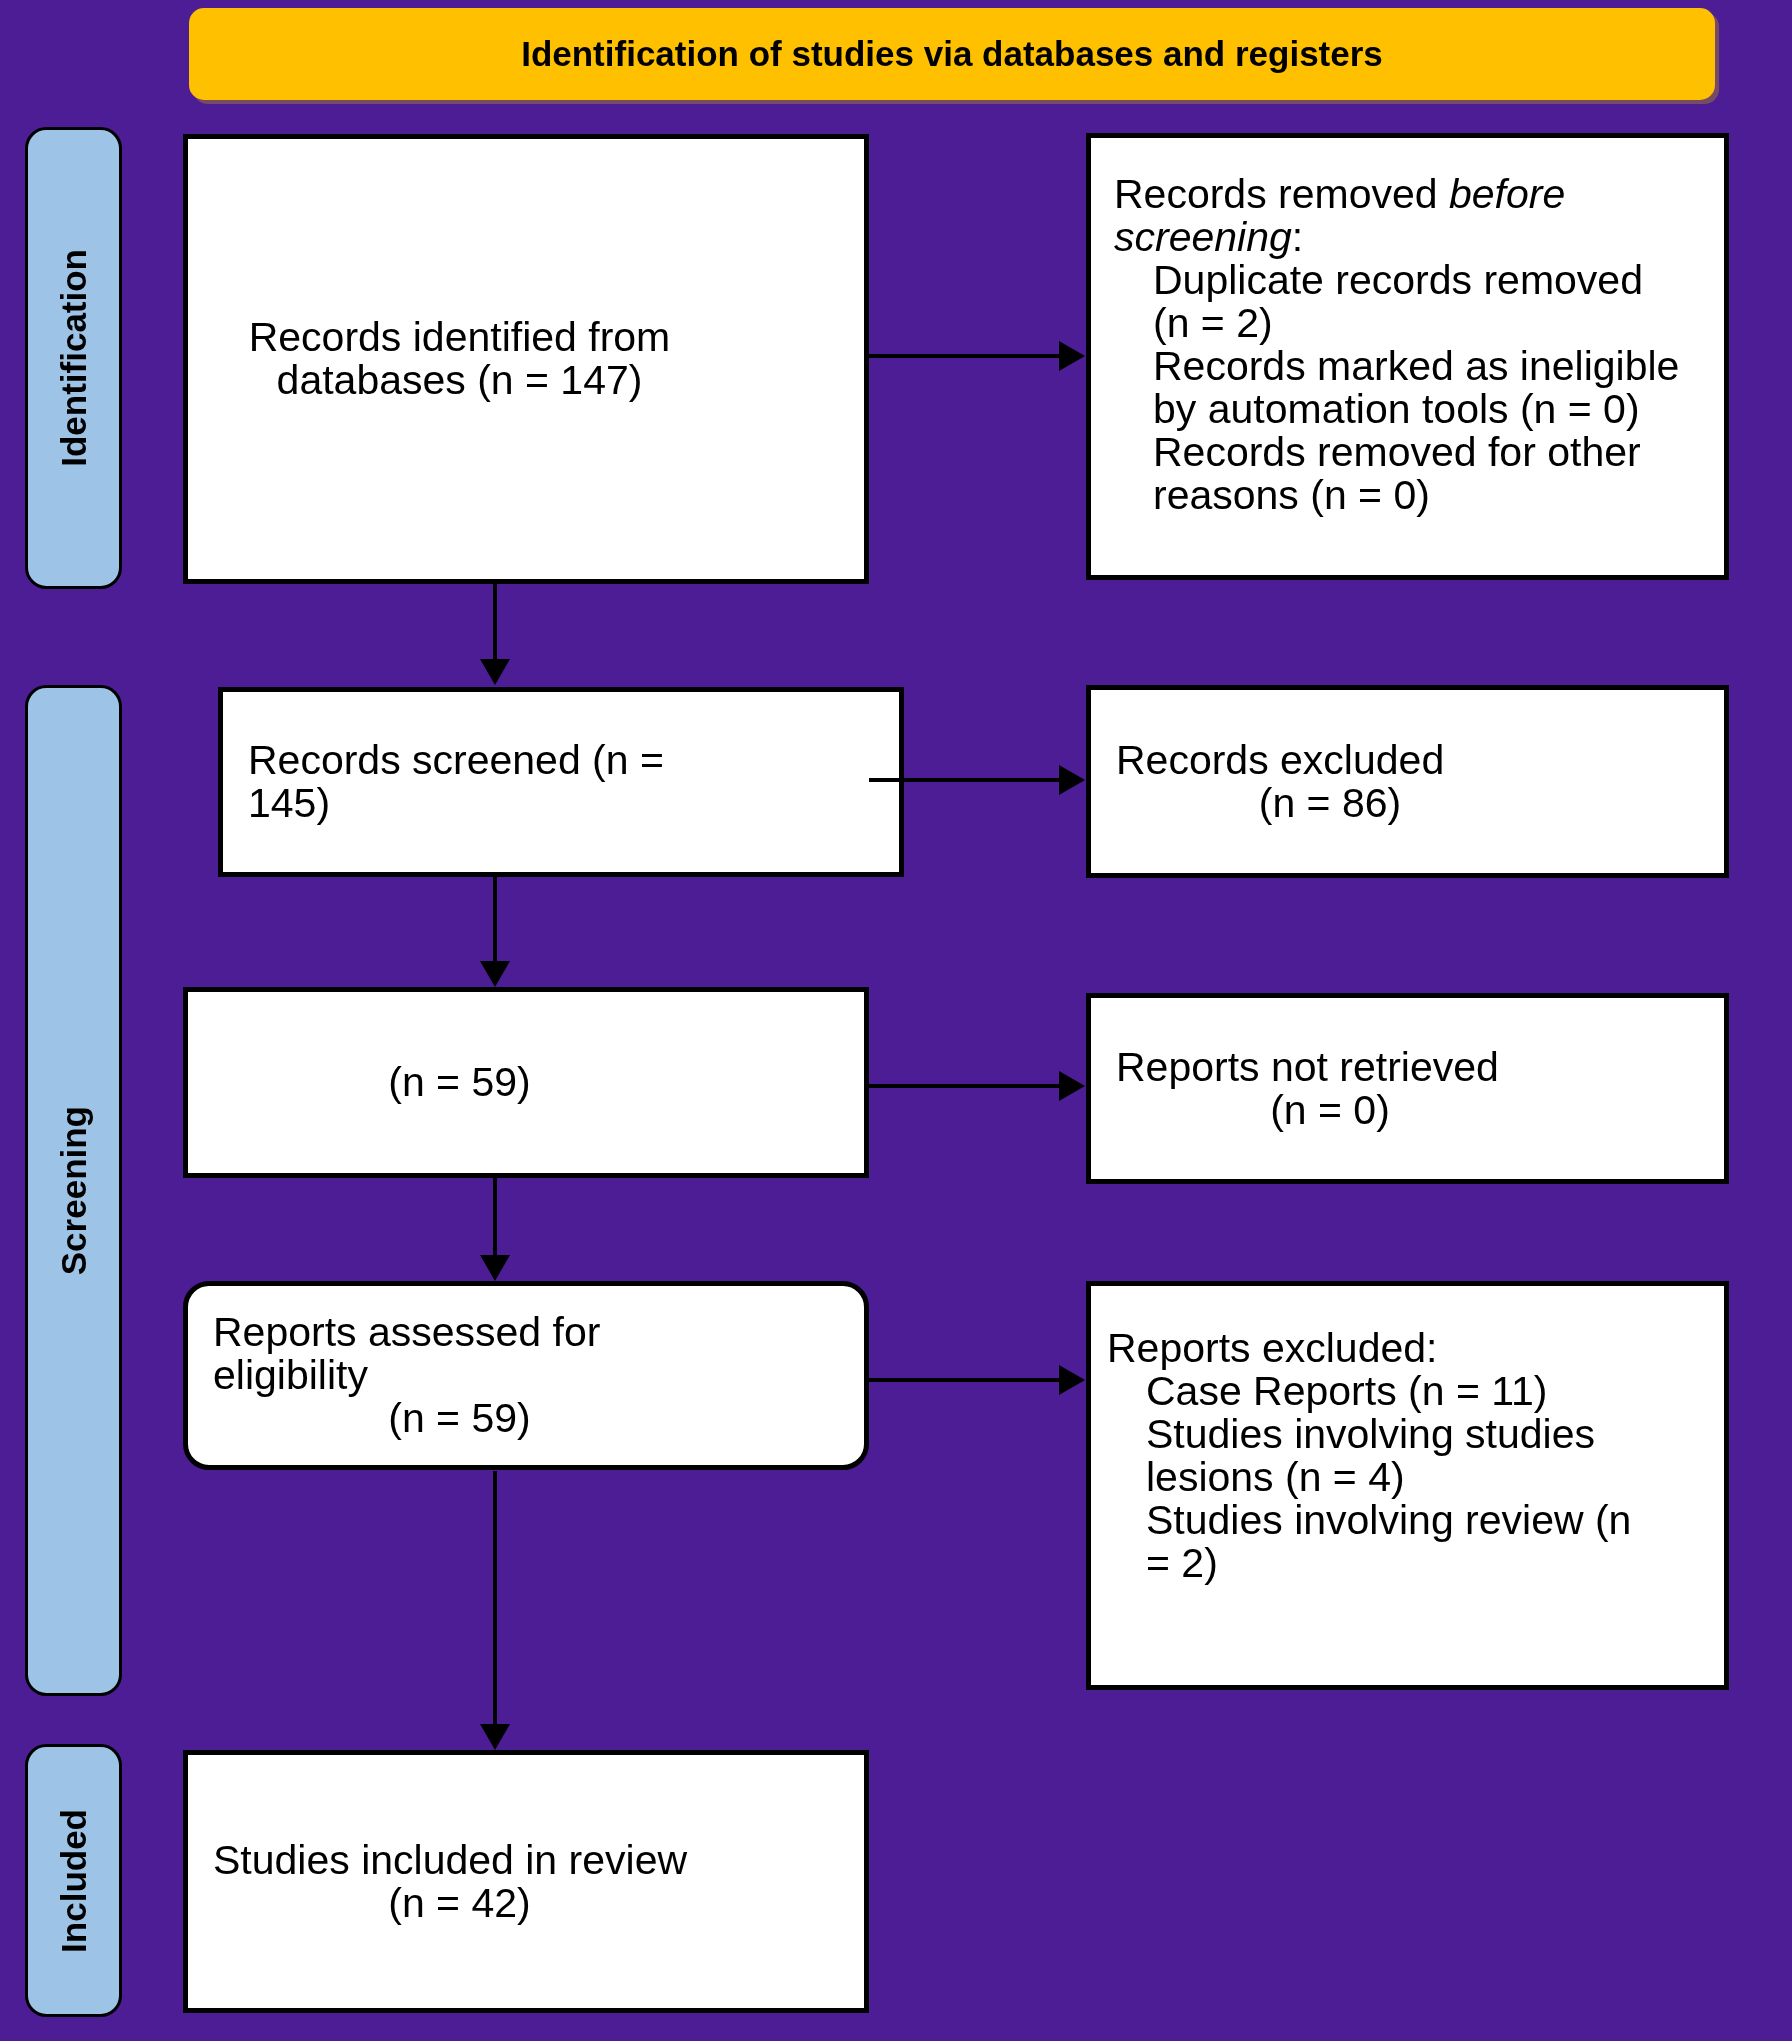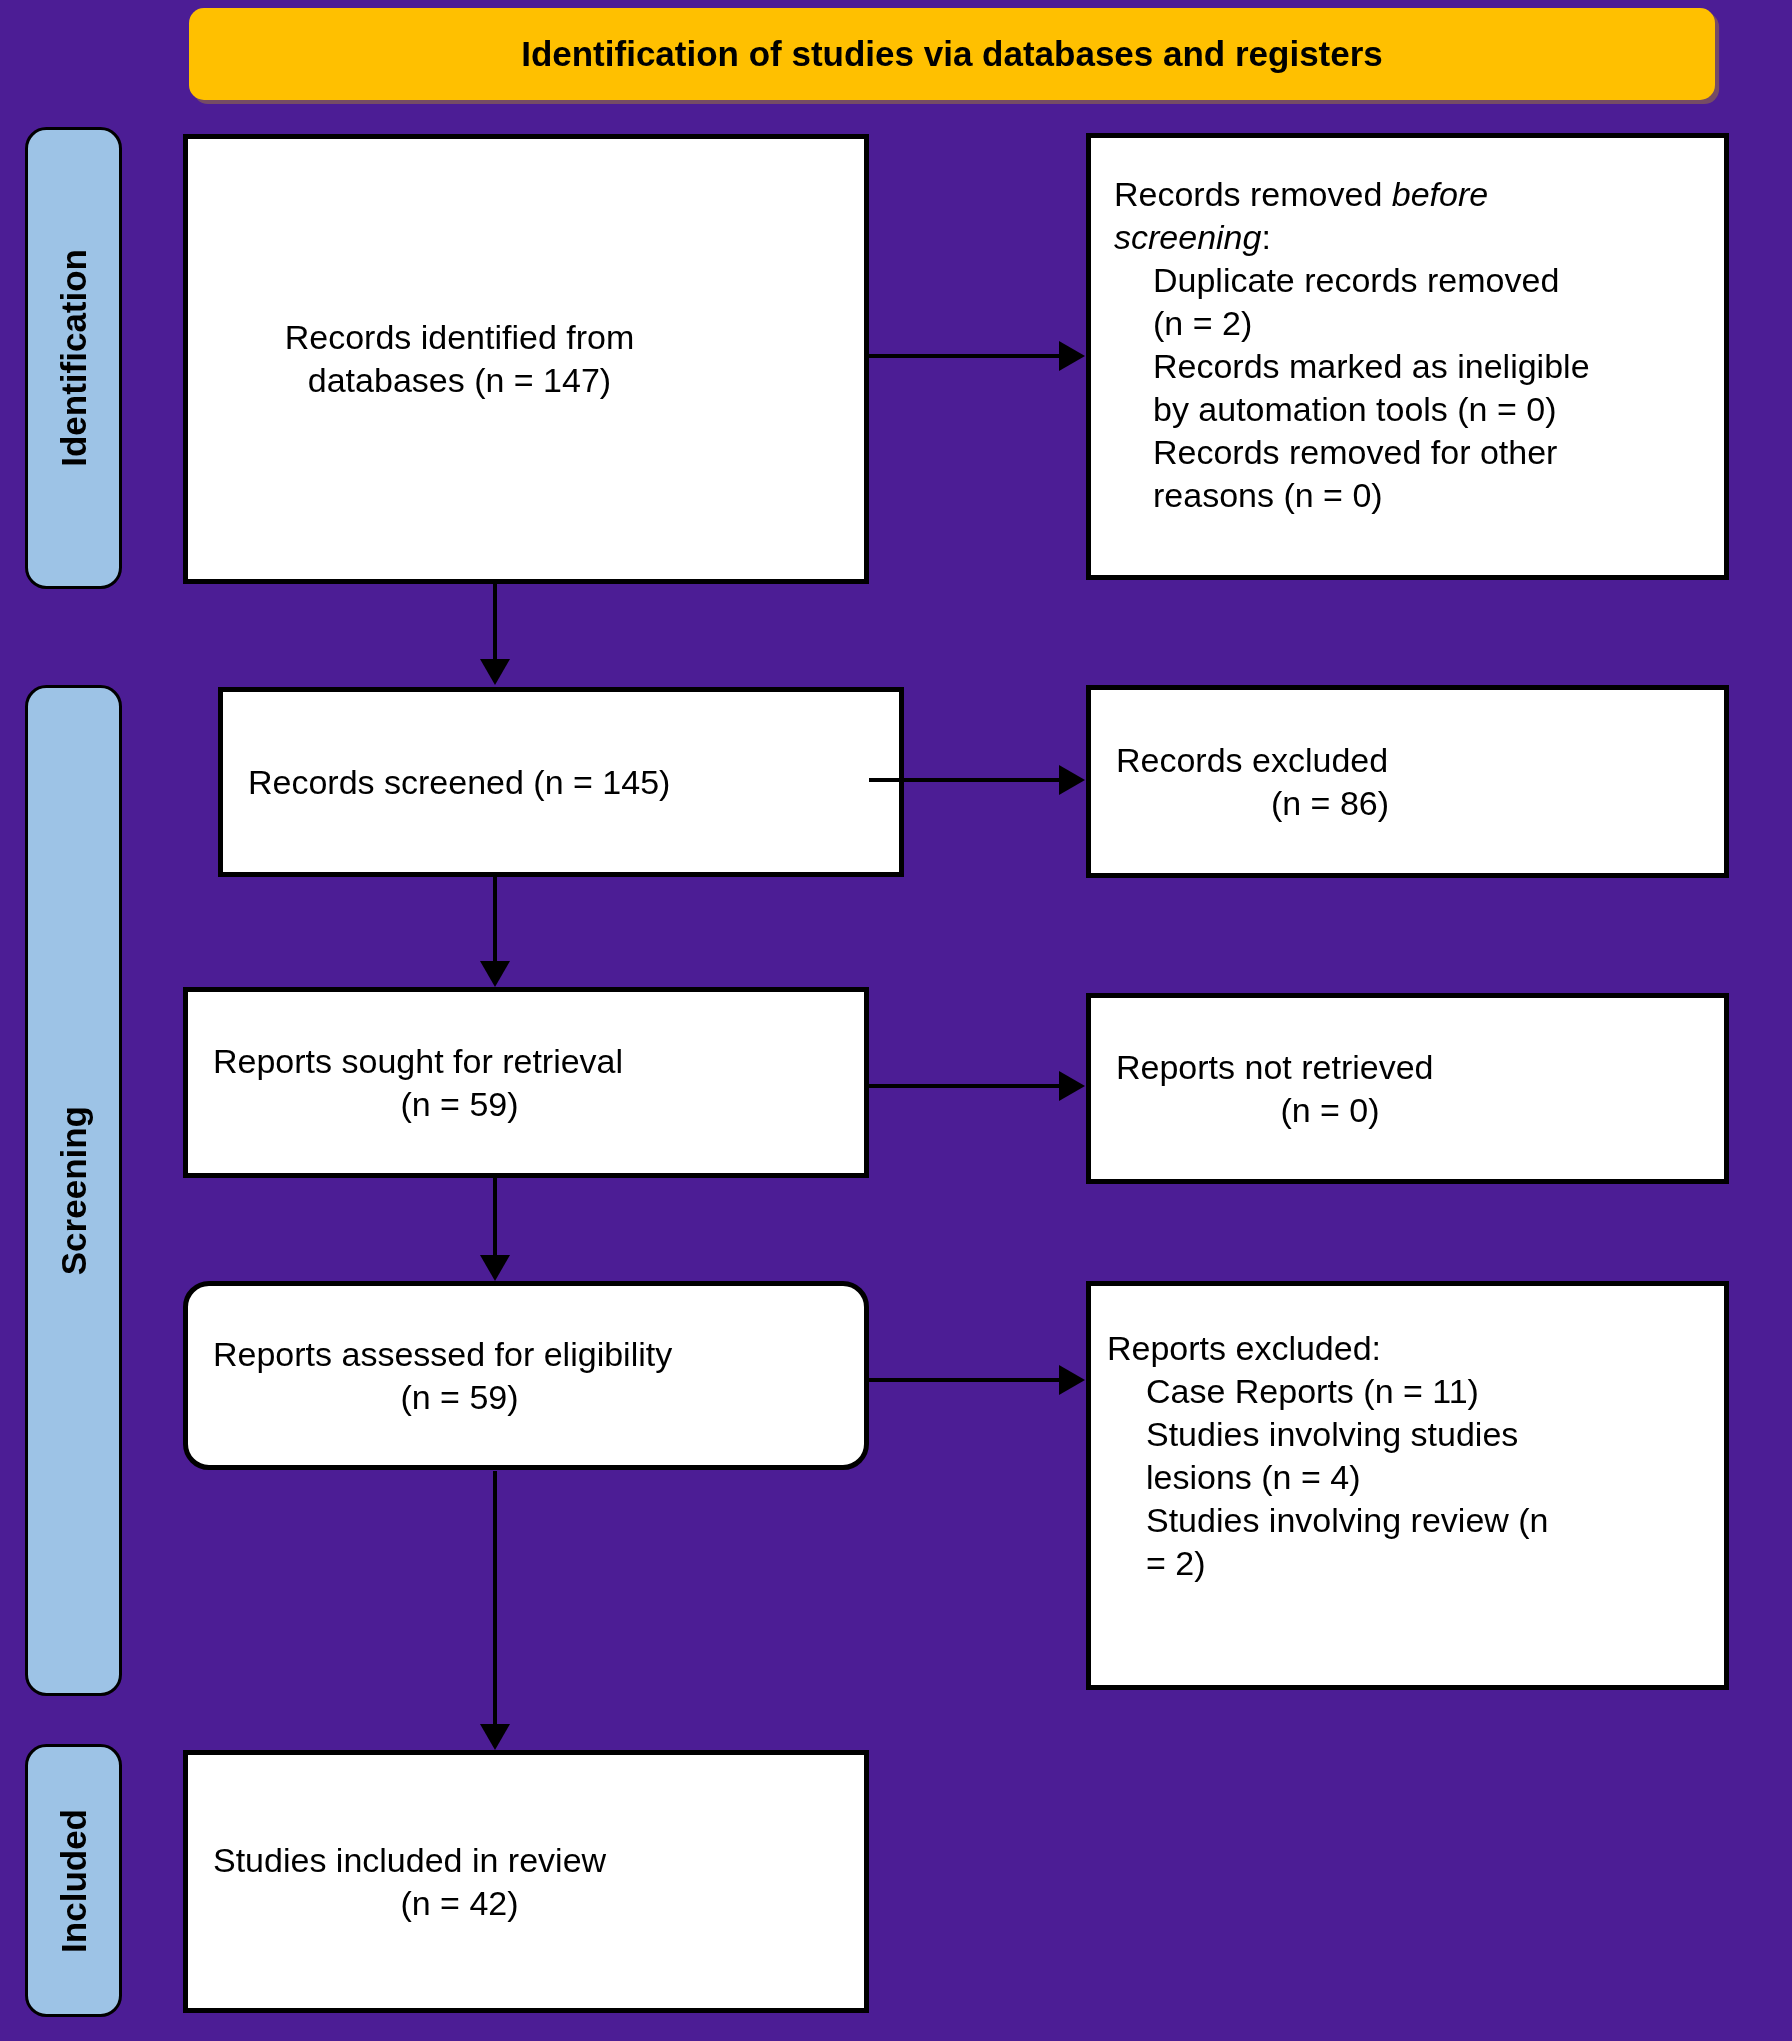--- a/index.html
+++ b/index.html
@@ -44,21 +44,21 @@
   }
   #stage-identification{top:127px; height:462px;}
   #stage-screening{top:685px; height:1011px;}
   #stage-included{top:1744px; height:273px;}
   
   .box{
     position:absolute;
     background:#fff;
     border:5px solid #000;
     box-sizing:border-box;
-    font-size:34px;
+    font-size:41px;
     line-height:43px;
   }
   .box.center2{
     display:flex; flex-direction:column; justify-content:center;
     padding-left:25px;
   }
   .box .lines{width:493px;}
   .box .lines.narrow{width:428px;}
   .box .l1{text-align:left;}
   .box .l2{text-align:center;}
@@ -134,21 +134,20 @@
   </div>
 
   <div class="box center2" id="box-screened">
     <div class="lines">
       <div class="l1">Records screened (n = 145)</div>
     </div>
   </div>
 
   <div class="box center2" id="box-sought">
     <div class="lines">
-      <div class="l1">Reports sought for retrieval</div>
       <div class="l2">(n = 59)</div>
     </div>
   </div>
 
   <div class="box center2" id="box-assessed">
     <div class="lines">
       <div class="l1">Reports assessed for eligibility</div>
       <div class="l2">(n = 59)</div>
     </div>
   </div>

